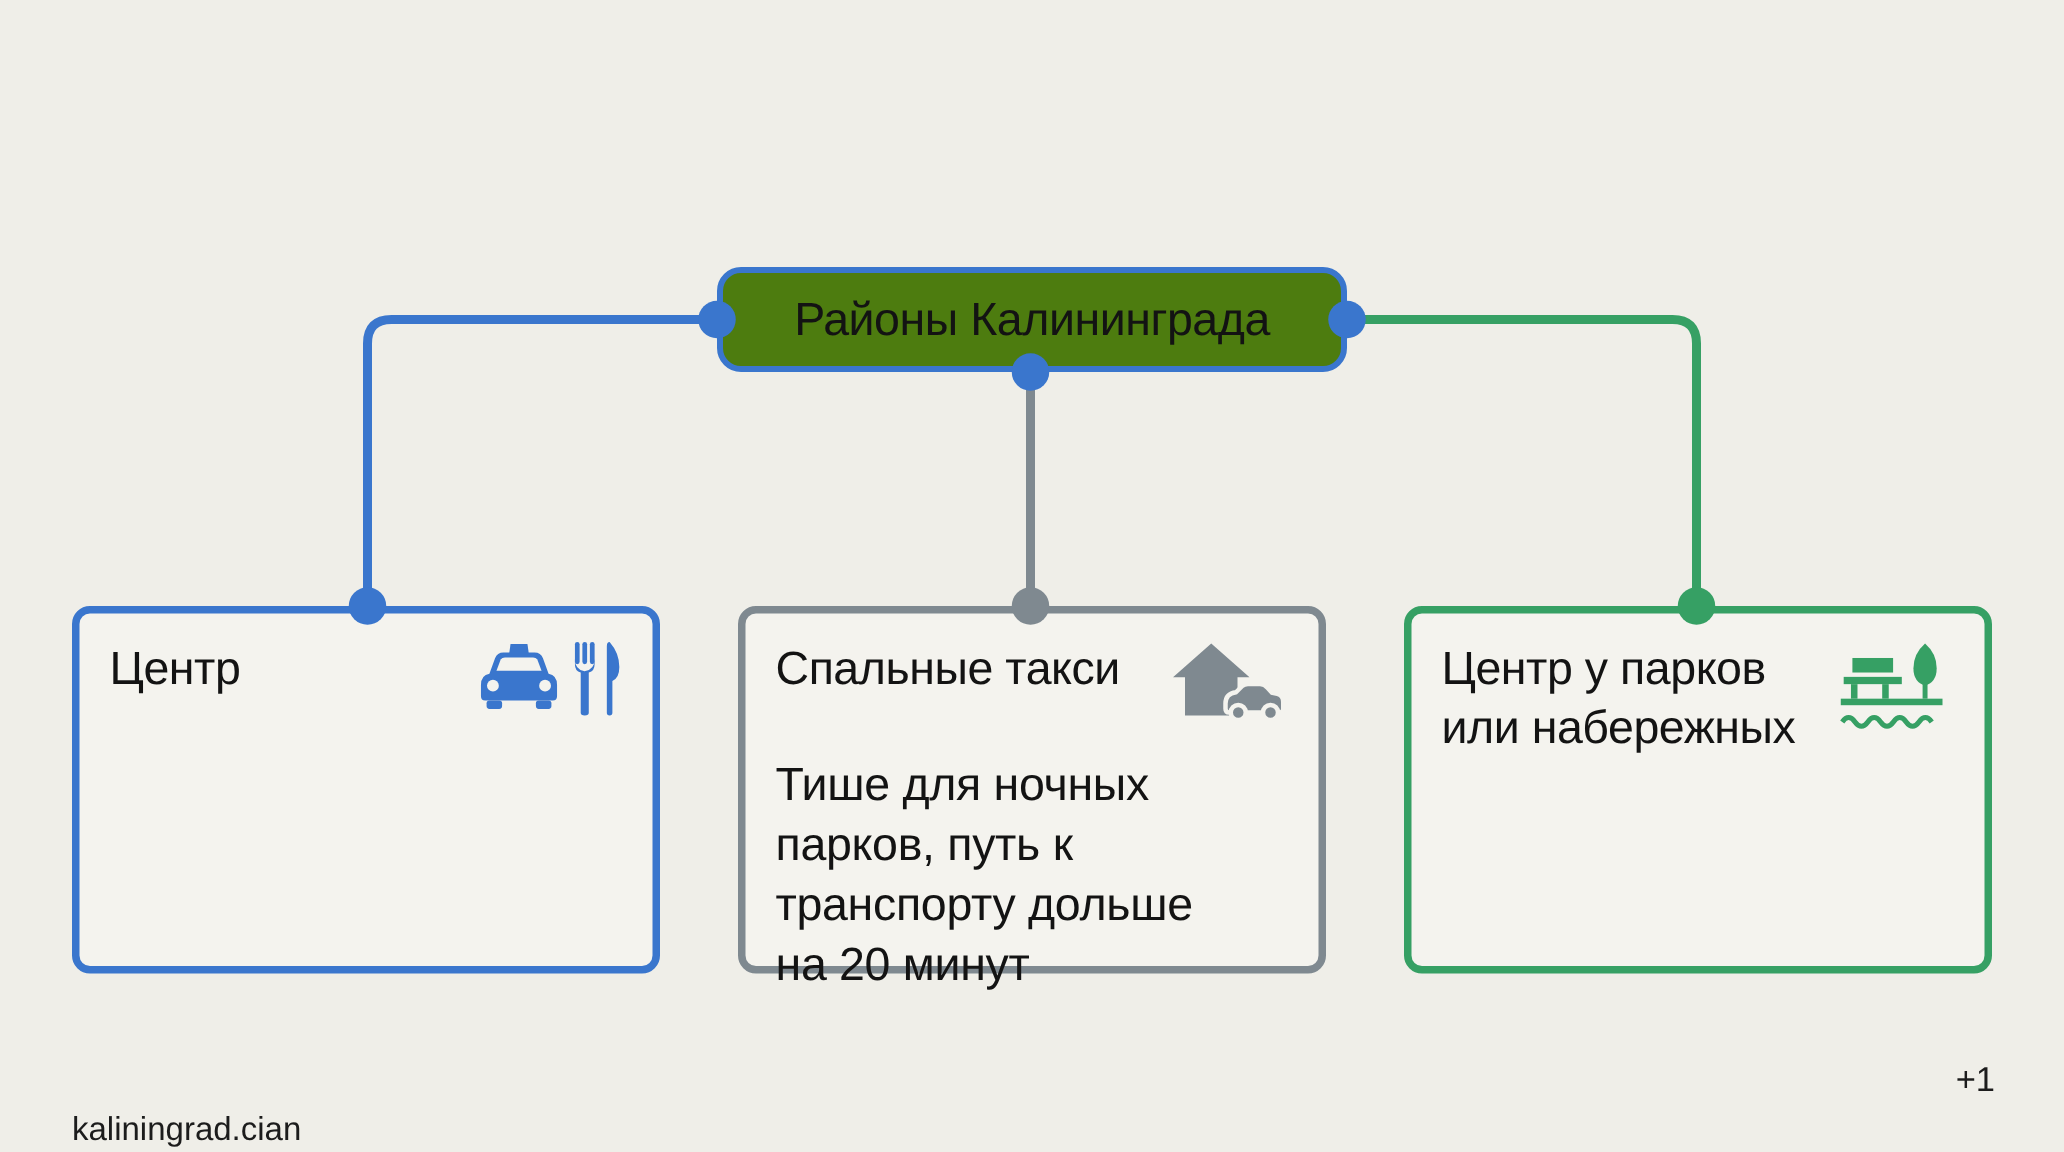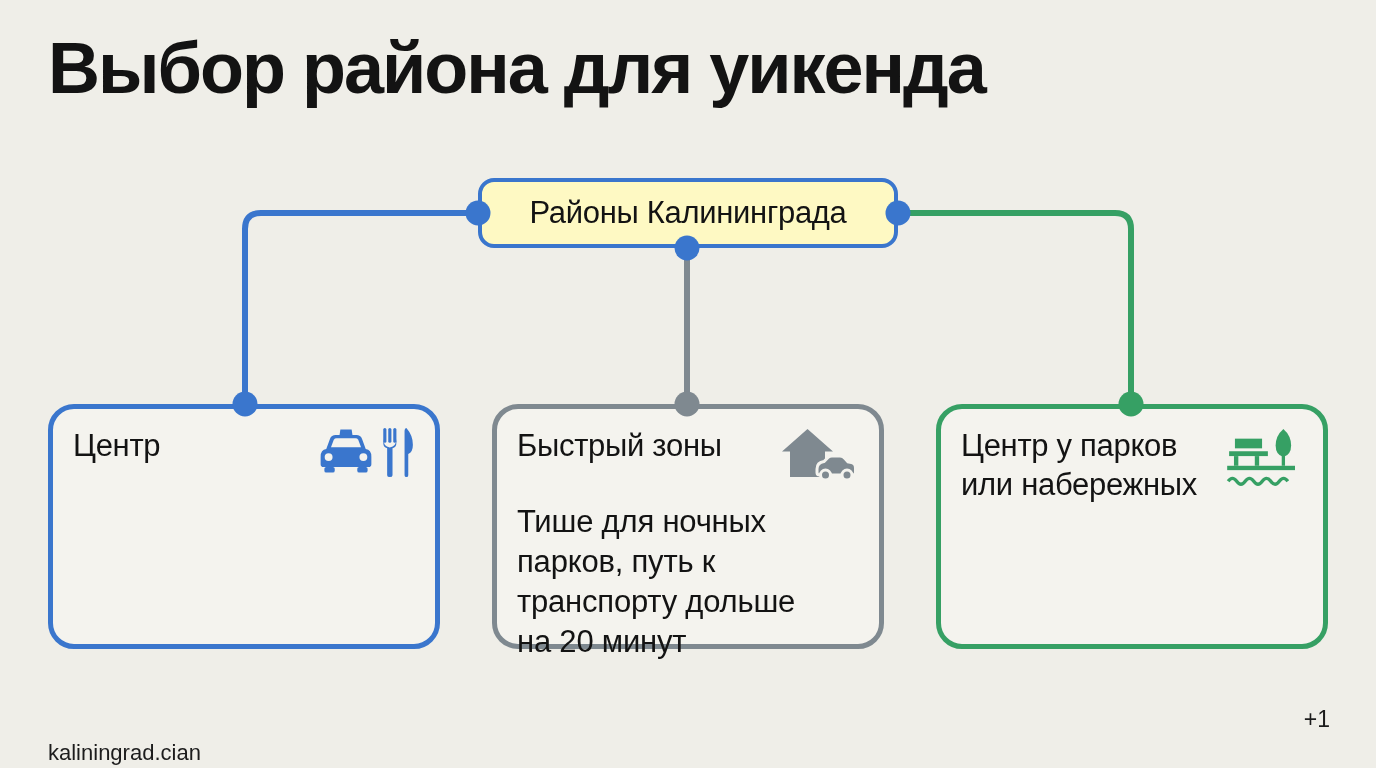--- a/index.html
+++ b/index.html
@@ -21,21 +21,21 @@
     letter-spacing: -2px;
     line-height: 1.12;
     color: #131313;
     white-space: nowrap;
   }
 
   .root-node {
     position: absolute;
     left: 478px; top: 178px;
     width: 420px; height: 70px;
-    background: #fef9c3;
+    background: #4d7c0f;
     border: 4px solid #3A76CD;
     border-radius: 16px;
     display: flex; align-items: center; justify-content: center;
     z-index: 2;
   }
   .root-node .label {
     font-size: 31px;
     font-weight: 500;
     letter-spacing: -0.3px;
   }
@@ -45,21 +45,21 @@
     width: 1376px; height: 768px;
     z-index: 3;
     pointer-events: none;
   }
 
   .card {
     position: absolute;
     top: 404px;
     width: 392px; height: 245px;
     background: #F4F3EE;
-    border-radius: 26px;
+    border-radius: 12px;
     padding: 17px 20px 17px 20px;
     z-index: 1;
   }
   .card.blue  { left: 48px;  border: 5px solid #3A76CD; }
   .card.gray  { left: 492px; border: 5px solid #7F8990; }
   .card.green { left: 936px; border: 5px solid #36A064; }
 
   .card-head {
     display: flex;
     justify-content: space-between;
@@ -100,21 +100,20 @@
     right: 46px; top: 706px;
     font-size: 23px;
     color: #1c1c1c;
   }
 </style>
 </head>
 <body>
 
 <div class="page">
 
-  <h1 class="page-title">Выбор района для уикенда</h1>
 
   <div class="root-node">
     <span class="label">Районы Калининграда</span>
   </div>
 
   <svg class="connectors" viewBox="0 0 1376 768" aria-hidden="true">
     <path d="M478,213 H261 Q245,213 245,229 V404" fill="none" stroke="#3A76CD" stroke-width="6"></path>
     <path d="M687,248 V404" fill="none" stroke="#7F8990" stroke-width="6"></path>
     <path d="M898,213 H1115 Q1131,213 1131,229 V404" fill="none" stroke="#36A064" stroke-width="6"></path>
     <circle cx="478" cy="213" r="12.5" fill="#3A76CD"></circle>
@@ -148,21 +147,21 @@
             <path d="M0,12 Q0,20 7,21 Q14.2,20 14.2,12 L14.2,16 Q14.2,21 10,22 L10,51 Q10,53 7.1,53 Q4.2,53 4.2,51 L4.2,22 Q0,21 0,16 Z" fill="#3A76CD"></path>
             <path d="M23,51 L23,3 Q23,0 25,0 Q32,8 32,18 Q32,26 27,28 L27,51 Q27,53 25,53 Q23,53 23,51 Z" fill="#3A76CD"></path>
           </svg>
         </span>
       </div>
     </div>
   </div>
 
   <div class="card gray">
     <div class="card-head">
-      <div class="card-title">Быстрый зоны</div>
+      <div class="card-title">Спальные такси</div>
       <div class="card-icons">
         <span>
           <svg width="78" height="60" viewBox="0 0 78 60">
             <path d="M26.5,1 L52,23.5 L44,23.5 L44,49 L9,49 L9,23.5 L1,23.5 Z" fill="#7F8990"></path>
             <g stroke="#F4F3EE" stroke-width="3">
               <path d="M36,41 Q36,34.5 43,33.5 L47,29.5 Q48.5,28 51,28 L59,28 Q62,28 64,30.5 L67,33.8 L70.5,34.6 Q74.5,35.6 74.5,40 L74.5,44.5 Q74.5,47 72,47 L38.5,47 Q36,47 36,44.5 Z" fill="#7F8990"></path>
               <circle cx="44.5" cy="47" r="5" fill="#7F8990"></circle>
               <circle cx="66" cy="47" r="5" fill="#7F8990"></circle>
             </g>
           </svg>

